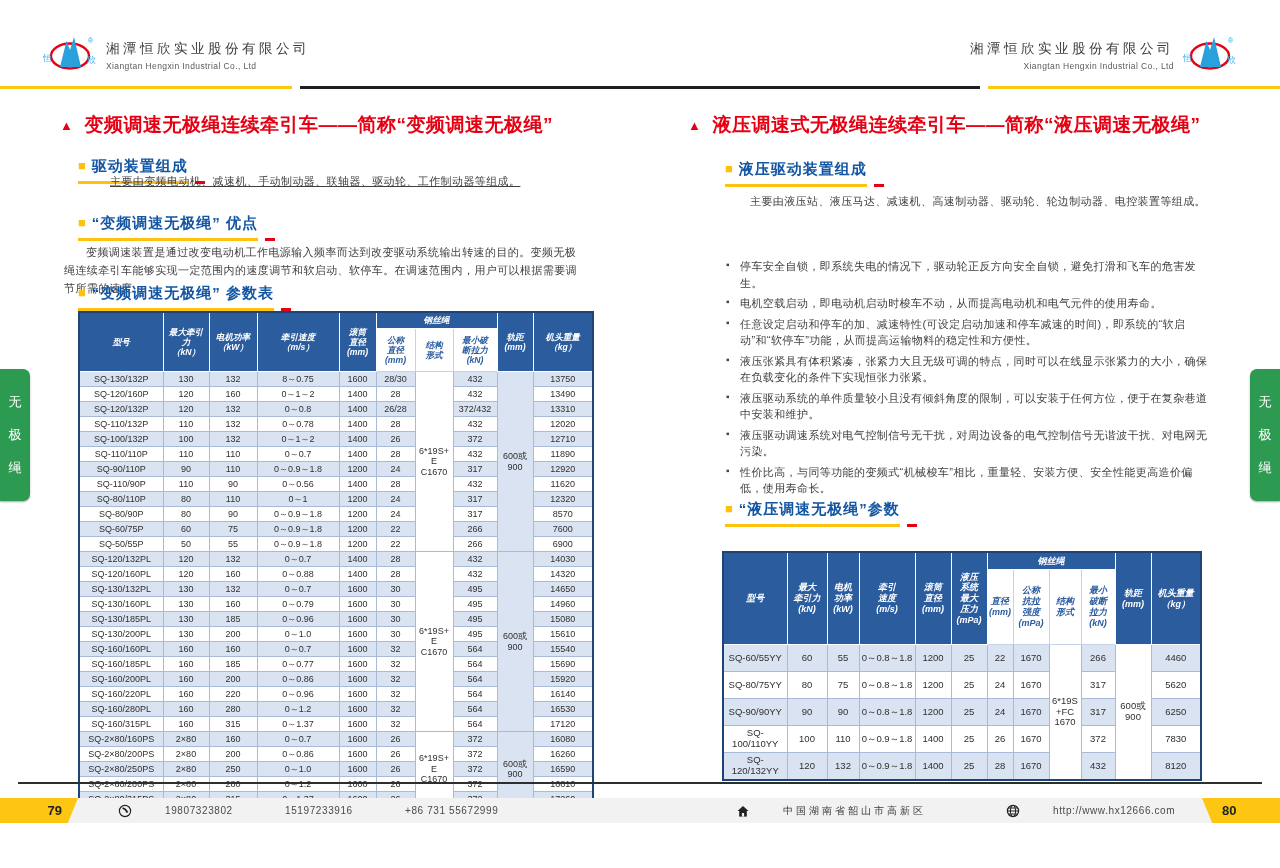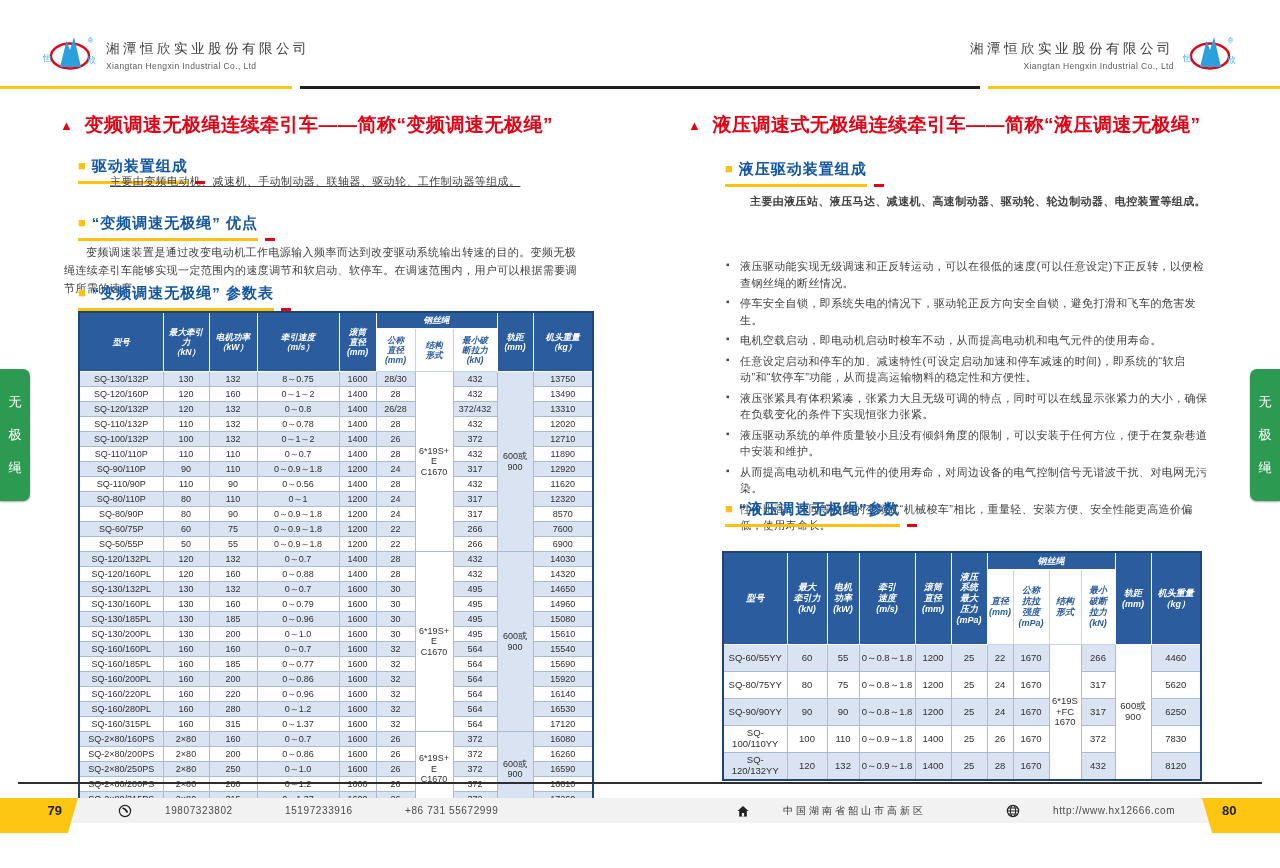--- a/index.html
+++ b/index.html
@@ -60,21 +60,21 @@
   #left-table td{height:14px;}
   #right-table{left:722px;top:551px;width:478px;font-size:9.5px;}
   #right-table th{font-size:9px;}
   #right-table tr.h0 th{height:16px;}
   #right-table tr.h1 th{height:74px;}
   #right-table td{height:26px;}
 
   
   .foot-rule{position:absolute;left:18px;top:782px;width:1244px;height:2px;background:#2e2e2e;}
   .foot-bar{position:absolute;left:0;top:798px;width:1280px;height:25px;background:#f2f2f2;}
-  .pg{position:absolute;top:798px;height:35px;width:78px;background:#fcc612;color:#222;
+  .pg{position:absolute;top:798px;height:25px;width:78px;background:#fcc612;color:#222;
       font-size:13px;font-weight:bold;line-height:25px;}
   .pg-left{left:0;clip-path:polygon(0 0,100% 0,87% 100%,0 100%);text-align:right;padding-right:16px;box-sizing:border-box;}
   .pg-right{right:0;clip-path:polygon(0 0,100% 0,100% 100%,13% 100%);text-align:left;padding-left:20px;box-sizing:border-box;}
   .foot-item{position:absolute;top:798px;height:25px;line-height:25px;font-size:10px;color:#4a4a4a;margin-left:27px;}
   .foot-num{letter-spacing:.6px;}
   .foot-addr{letter-spacing:3px;color:#3a3a3a;}
   .foot-ico{position:absolute;top:804px;}
 </style>
 </head>
 <body>
@@ -500,30 +500,29 @@
 
   <div class="page-title" style="left:688px;">
     <span class="tri">▲</span>
     <span>液压调速式无极绳连续牵引车——简称“液压调速无极绳”</span>
   </div>
 
   <div class="sec-head" style="left:725px;top:160px;">
     <span class="sq">■</span><span>液压驱动装置组成</span>
     <span class="red-tick"></span>
   </div>
-  <div class="body-text" style="left:728px;top:192px;width:480px;font-weight:bold;">主要由液压站、液压马达、减速机、高速制动器、驱动轮、轮边制动器、电控装置等组成。</div>
+  <div class="body-text" style="left:728px;top:192px;width:480px;">主要由液压站、液压马达、减速机、高速制动器、驱动轮、轮边制动器、电控装置等组成。</div>
 
   <ul class="bullets" id="bullet-list" style="left:726px;top:258px;width:484px;">
-      <li>液压驱动能实现无级调速和正反转运动，可以在很低的速度(可以任意设定)下正反转，以便检查钢丝绳的断丝情况。</li>
       <li>停车安全自锁，即系统失电的情况下，驱动轮正反方向安全自锁，避免打滑和飞车的危害发生。</li>
       <li>电机空载启动，即电动机启动时梭车不动，从而提高电动机和电气元件的使用寿命。</li>
       <li>任意设定启动和停车的加、减速特性(可设定启动加速和停车减速的时间)，即系统的“软启动”和“软停车”功能，从而提高运输物料的稳定性和方便性。</li>
       <li>液压张紧具有体积紧凑，张紧力大且无级可调的特点，同时可以在线显示张紧力的大小，确保在负载变化的条件下实现恒张力张紧。</li>
       <li>液压驱动系统的单件质量较小且没有倾斜角度的限制，可以安装于任何方位，便于在复杂巷道中安装和维护。</li>
-      <li>从而提高电动机和电气元件的使用寿命，对周边设备的电气控制信号无谐波干扰、对电网无污染。</li>
+      <li>液压驱动调速系统对电气控制信号无干扰，对周边设备的电气控制信号无谐波干扰、对电网无污染。</li>
       <li>性价比高，与同等功能的变频式“机械梭车”相比，重量轻、安装方便、安全性能更高造价偏低，使用寿命长。</li>
     </ul>
 
   <div class="sec-head" style="left:725px;top:500px;text-align:center;">
     <span class="sq">■</span><span>“液压调速无极绳”参数</span>
     <span class="red-tick"></span>
   </div>
 
   <table id="right-table" class="spec-table">
       <colgroup>

